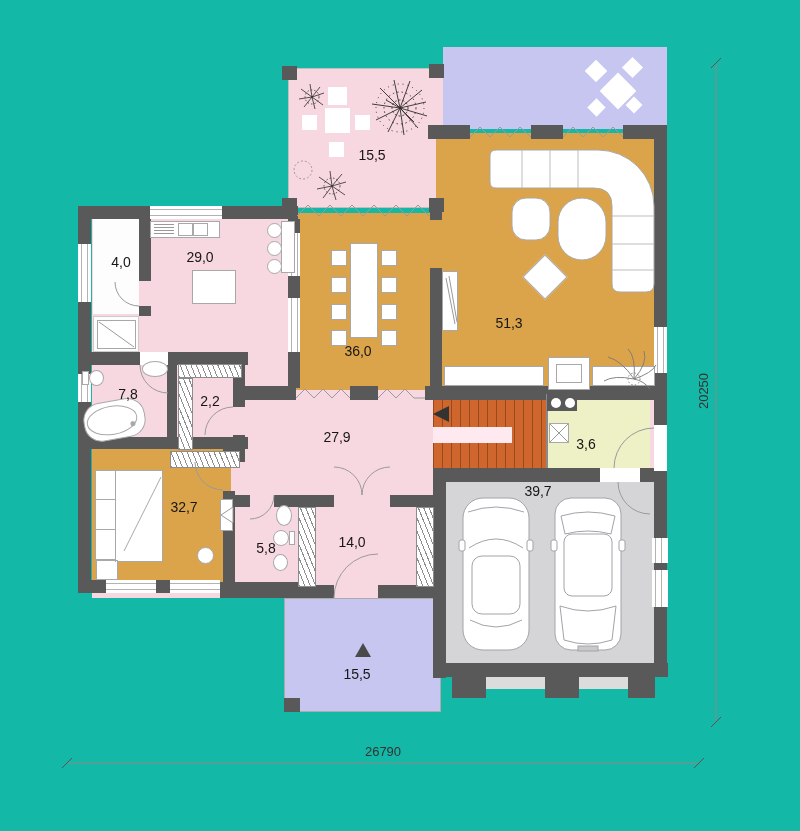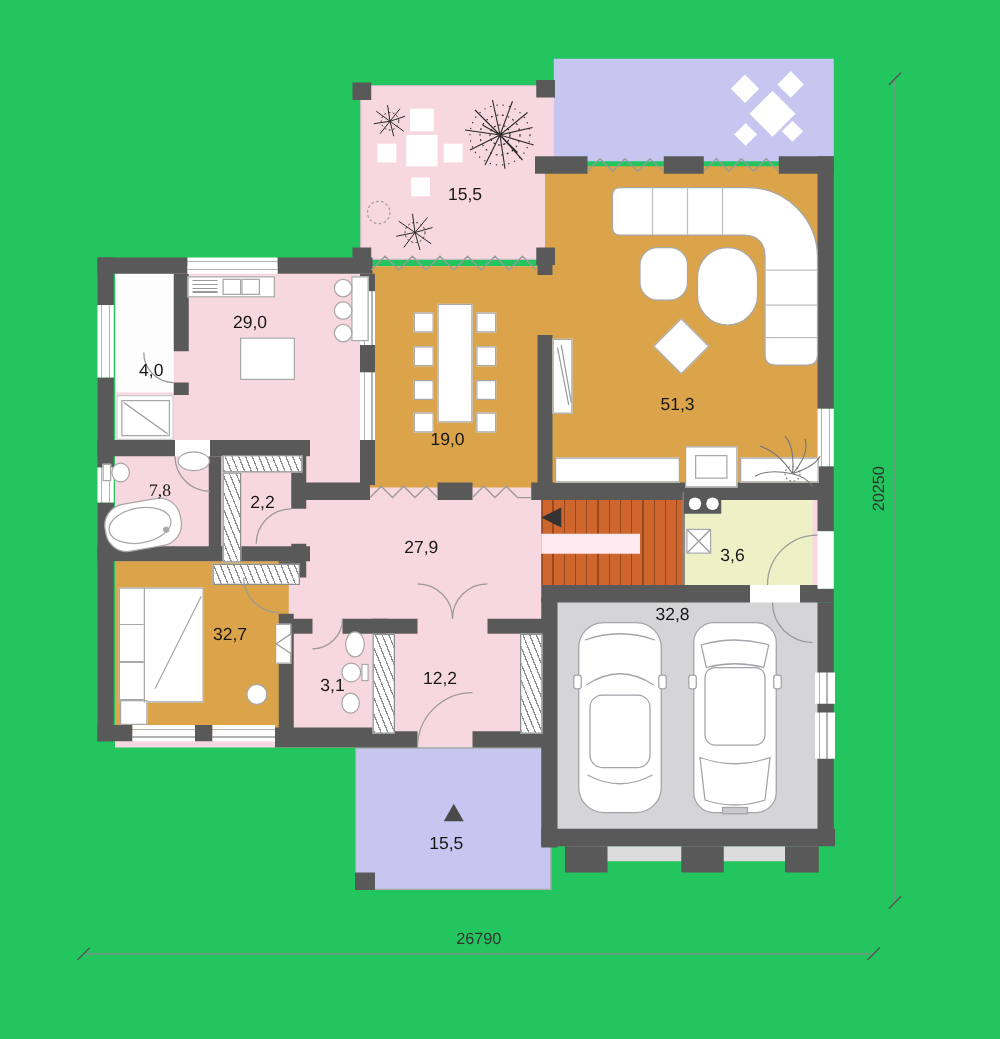--- a/index.html
+++ b/index.html
@@ -1,16 +1,16 @@
 <!DOCTYPE html>
 <html style="--c-wall: #595959; --c-floor-pink: #f8d8e0; --c-floor-orange: #dba44a; --c-floor-lavender: #c6c6f1; --c-floor-rust: #ce662d; --c-floor-yellow: #eef0c6; --c-floor-garage: #d5d5d7; --c-garage-door: #dcdcdc;"><head>
 <meta charset="utf-8">
 <style>
   html,body{margin:0;padding:0;background:#fff;}
-  #plan{position:relative;width:800px;height:831px;background:#22c55e;overflow:hidden;
+  #plan{position:relative;width:800px;height:831px;background:#14b8a6;overflow:hidden;
         font-family:"Liberation Sans",sans-serif;}
   .a{position:absolute;}
   .floor{z-index:1;}
   .wall{background:var(--c-wall);z-index:3;}
   .thinline{z-index:3;}
   .win-h{z-index:4;background:linear-gradient(to bottom,#fff 0 3px,#b3b3b3 3px 4px,#fff 4px 9px,#b3b3b3 9px 10px,#fff 10px 13px);}
   .win-v{z-index:4;background:linear-gradient(to right,#fff 0 3px,#b3b3b3 3px 4px,#fff 4px 9px,#b3b3b3 9px 10px,#fff 10px 13px);}
   .gap{z-index:4;background:#fff;}
   .furn{z-index:5;background:#fff;border:1px solid #a8a8a8;box-sizing:border-box;}
   .round{border-radius:50%;}
@@ -297,29 +297,29 @@
     <g stroke="#8a8a8a" stroke-width="1">
       <line x1="67" y1="763" x2="699" y2="763"></line>
       <path d="M62,768 L72,758 M694,768 L704,758" stroke="#555"></path>
       <line x1="716" y1="63" x2="716" y2="722"></line>
       <path d="M711,68 L721,58 M711,727 L721,717" stroke="#555"></path>
     </g>
   </svg>
 
   <div class="a lbl" style="left:372px;top:155px;">15,5</div>
   <div class="a lbl" style="left:200px;top:257px;">29,0</div>
-  <div class="a lbl" style="left:121px;top:262px;margin-top:34px;">4,0</div>
-  <div class="a lbl" style="left:358px;top:351px;">19,0</div>
-  <div class="a lbl" style="left:509px;top:323px;margin-left:33px;">51,3</div>
-  <div class="a lbl" style="left:128px;top:394px;font-family:Liberation Serif, serif;">7,8</div>
+  <div class="a lbl" style="left:121px;top:262px;">4,0</div>
+  <div class="a lbl" style="left:358px;top:351px;">36,0</div>
+  <div class="a lbl" style="left:509px;top:323px;">51,3</div>
+  <div class="a lbl" style="left:128px;top:394px;">7,8</div>
   <div class="a lbl" style="left:210px;top:401px;">2,2</div>
   <div class="a lbl" style="left:337px;top:437px;">27,9</div>
   <div class="a lbl" style="left:586px;top:444px;">3,6</div>
   <div class="a lbl" style="left:184px;top:507px;">32,7</div>
-  <div class="a lbl" style="left:266px;top:548px;">3,1</div>
-  <div class="a lbl" style="left:352px;top:542px;">12,2</div>
-  <div class="a lbl" style="left:538px;top:491px;">32,8</div>
+  <div class="a lbl" style="left:266px;top:548px;">5,8</div>
+  <div class="a lbl" style="left:352px;top:542px;">14,0</div>
+  <div class="a lbl" style="left:538px;top:491px;">39,7</div>
   <div class="a lbl" style="left:357px;top:674px;">15,5</div>
 
   <div class="a dim" style="left:383px;top:751px;">26790</div>
   <div class="a dim vert" style="left:703px;top:391px;">20250</div>
 
 </div>
 
 </body></html>

